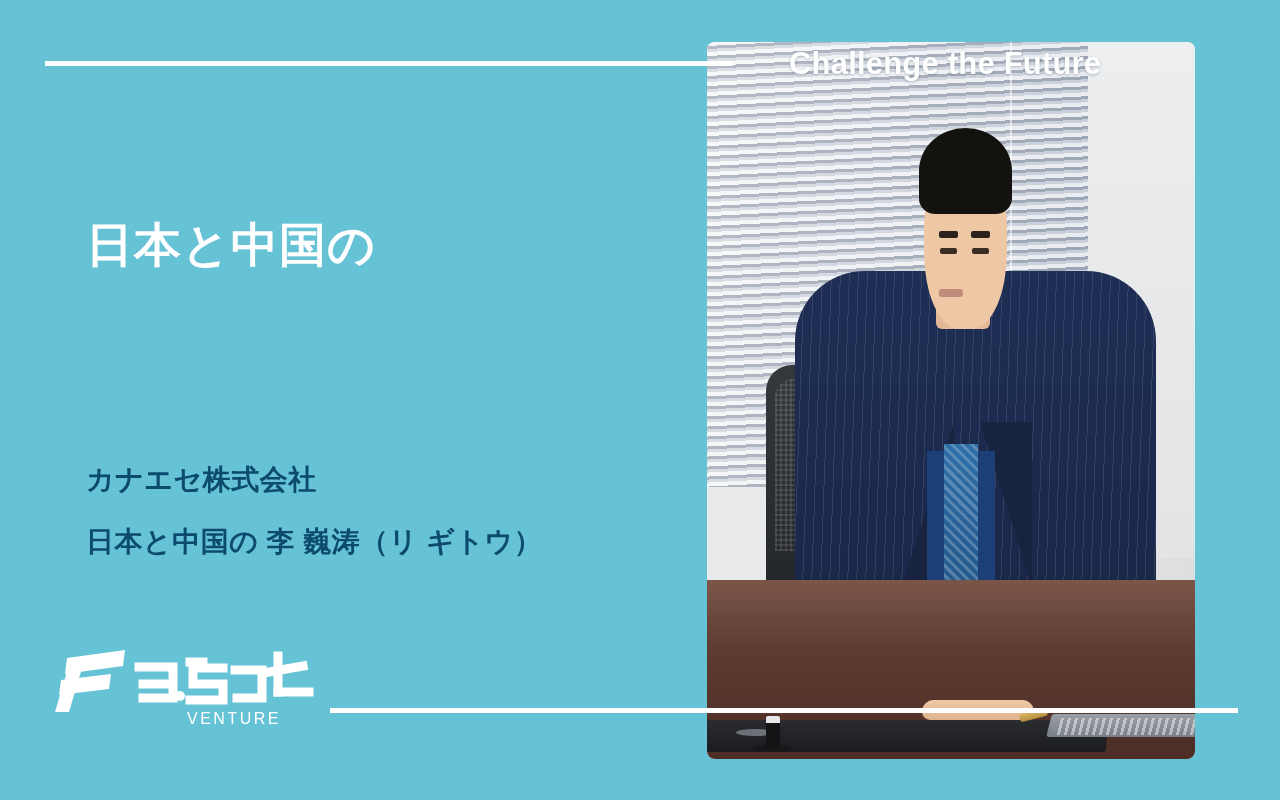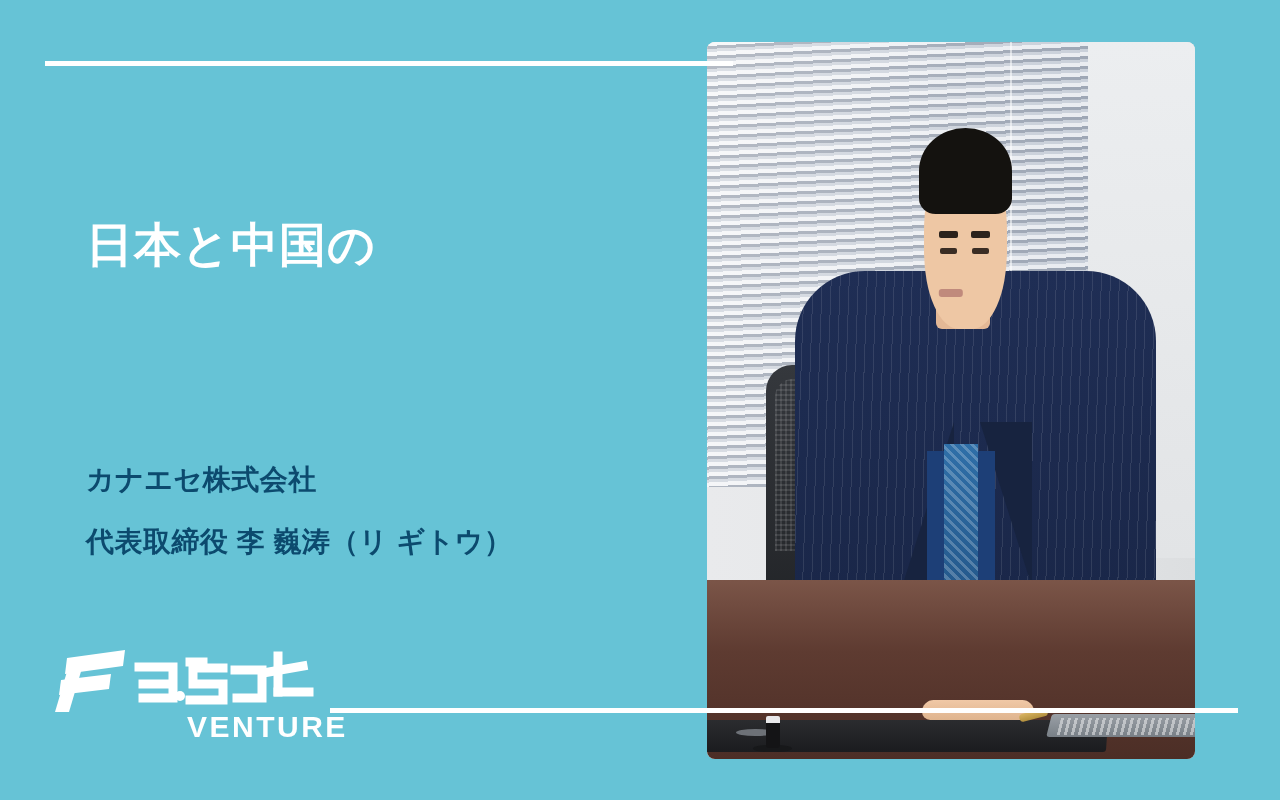--- a/index.html
+++ b/index.html
@@ -267,23 +267,23 @@
     position:absolute;
     left:47px; top:640px;
     width:272px; height:105px;
     z-index:7;
   }
   #logo svg { display:block; }
   #logo-venture {
     position:absolute;
     left:140px; top:70px;
     color:#ffffff;
-    font-size:30px;
+    font-size:16px;
     letter-spacing:2.5px;
-    font-weight:bold;
+    font-weight:normal;
   }
 </style>
 </head>
 <body>
 
 <div id="canvas">
 
   <div class="rule" id="rule-top"></div>
 
   <div id="photo-frame">
@@ -315,28 +315,29 @@
       <div class="pen-base"></div>
       <div class="pen-stand"></div>
       <div class="laptop">
         <div class="laptop-keys"></div>
       </div>
       <div class="hands"></div>
       <div class="watch"></div>
     </div>
   </div>
 
+  <div id="challenge-text">Challenge the Future</div>
 
   <div id="headline">
     <div>日本と中国の</div>
   </div>
 
   <div id="subtitle">
     <div>カナエセ株式会社</div>
-    <div>代表取締役 李 巍涛（リ ギトウ）</div>
+    <div>日本と中国の 李 巍涛（リ ギトウ）</div>
   </div>
 
   <div id="logo">
     <svg width="272" height="105" viewBox="0 0 272 105" aria-hidden="true">
 
       <g fill="#ffffff">
         <polygon points="8,72 24,18 38,18 22,72"></polygon>
         <polygon points="20,18 78,10 76,26 18,34"></polygon>
         <polygon points="14,40 64,34 62,49 12,55"></polygon>
       </g>

